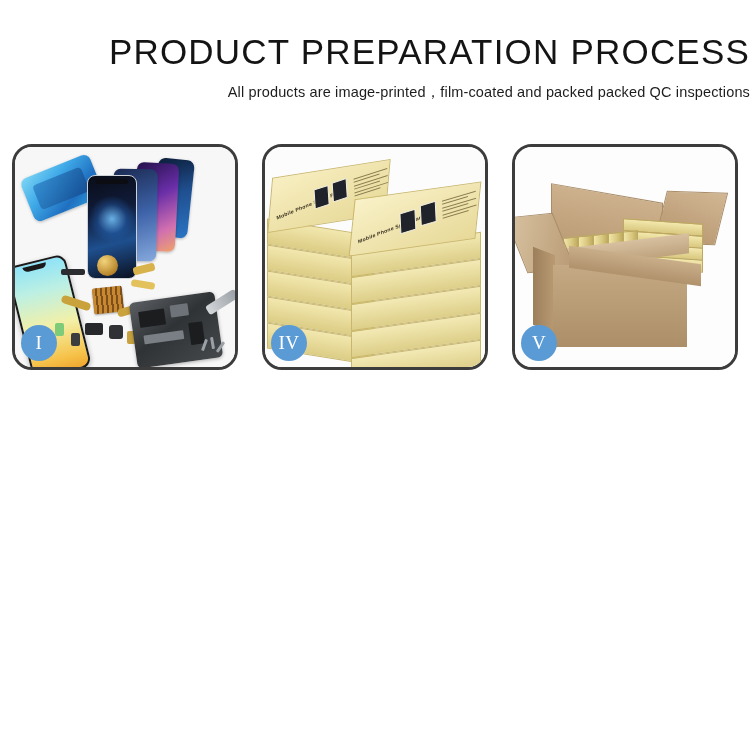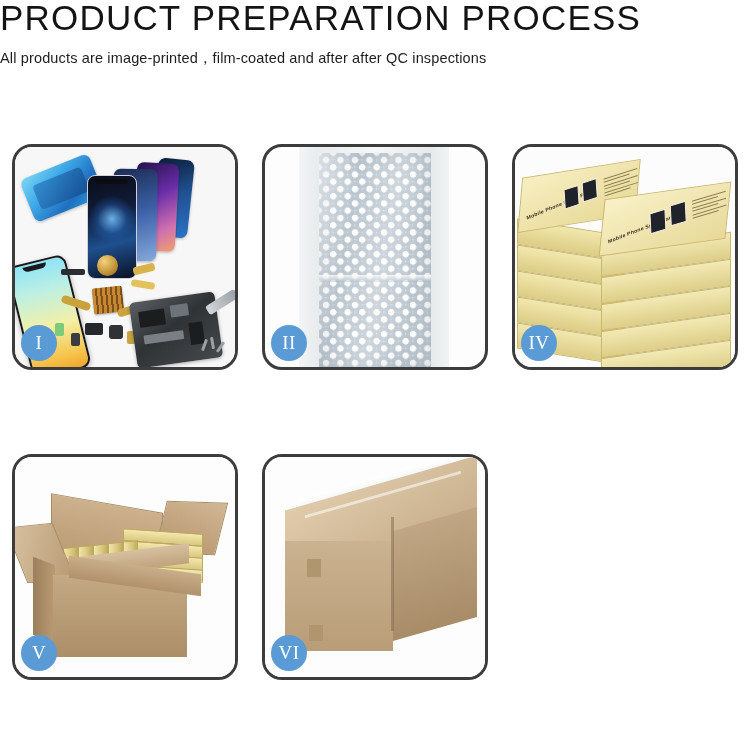--- a/index.html
+++ b/index.html
@@ -6,21 +6,21 @@
   body{
     width:750px;height:750px;
     background:#ffffff;
     font-family:"Liberation Sans","DejaVu Sans",sans-serif;
     overflow:hidden;
     position:relative;
   }
   .page{position:relative;width:750px;height:750px;}
 
   
-  .header{text-align:left;}
+  .header{padding-top:34px;text-align:right;}
   .title{
     font-size:35px;
     letter-spacing:1.2px;
     color:#141414;
     font-weight:400;
     line-height:1.05;
     white-space:nowrap;
   }
   .subtitle{
     margin-top:12px;
@@ -240,21 +240,21 @@
   .c6-lbl.a{left:42px;top:102px;width:14px;height:18px;}
   .c6-lbl.b{left:44px;top:168px;width:14px;height:16px;}
 </style>
 </head>
 <body>
 
 <div class="page">
 
   <div class="header">
     <div class="title">PRODUCT PREPARATION PROCESS</div>
-    <div class="subtitle">All products are image-printed，film-coated and after after QC inspections</div>
+    <div class="subtitle">All products are image-printed，film-coated and packed packed QC inspections</div>
   </div>
 
   <div class="grid">
 
     <div class="panel">
       <div class="stage">
         <div class="p1bg"></div>
 
         <div class="adh">
             <i></i>
@@ -290,29 +290,20 @@
         <div class="tool"></div>
         <div class="screws">
             <i></i>
             <i></i>
             <i></i>
           </div>
       </div>
       <div class="badge">I</div>
     </div>
 
-    <div class="panel">
-      <div class="stage">
-        <div class="bw-sheet"></div>
-        <div class="bw-core"></div>
-        <div class="bw-seam"></div>
-        <div class="bw-gloss"></div>
-      </div>
-      <div class="badge">II</div>
-    </div>
 
 
     <div class="panel">
       <div class="stage p4">
 
         <div class="stackL">
           <div class="slab" style="top:18px"></div>
           <div class="slab" style="top:44px"></div>
           <div class="slab" style="top:70px"></div>
           <div class="slab" style="top:96px"></div>
@@ -378,28 +369,15 @@
         </div>
         <div class="ctn-rim"></div>
         <div class="flapLeft"></div>
         <div class="ctn-side"></div>
         <div class="ctn-body"></div>
         <div class="flapFront"></div>
       </div>
       <div class="badge">V</div>
     </div>
 
-    <div class="panel">
-      <div class="stage p6">
-        <div class="c6-tape"></div>
-        <div class="c6-top"></div>
-        <div class="c6-topseam"></div>
-        <div class="c6-right"></div>
-        <div class="c6-front"></div>
-        <div class="c6-edge"></div>
-        <div class="c6-lbl a"></div>
-        <div class="c6-lbl b"></div>
-      </div>
-      <div class="badge">VI</div>
-    </div>
 
   </div>
 </div>
 
 </body></html>

